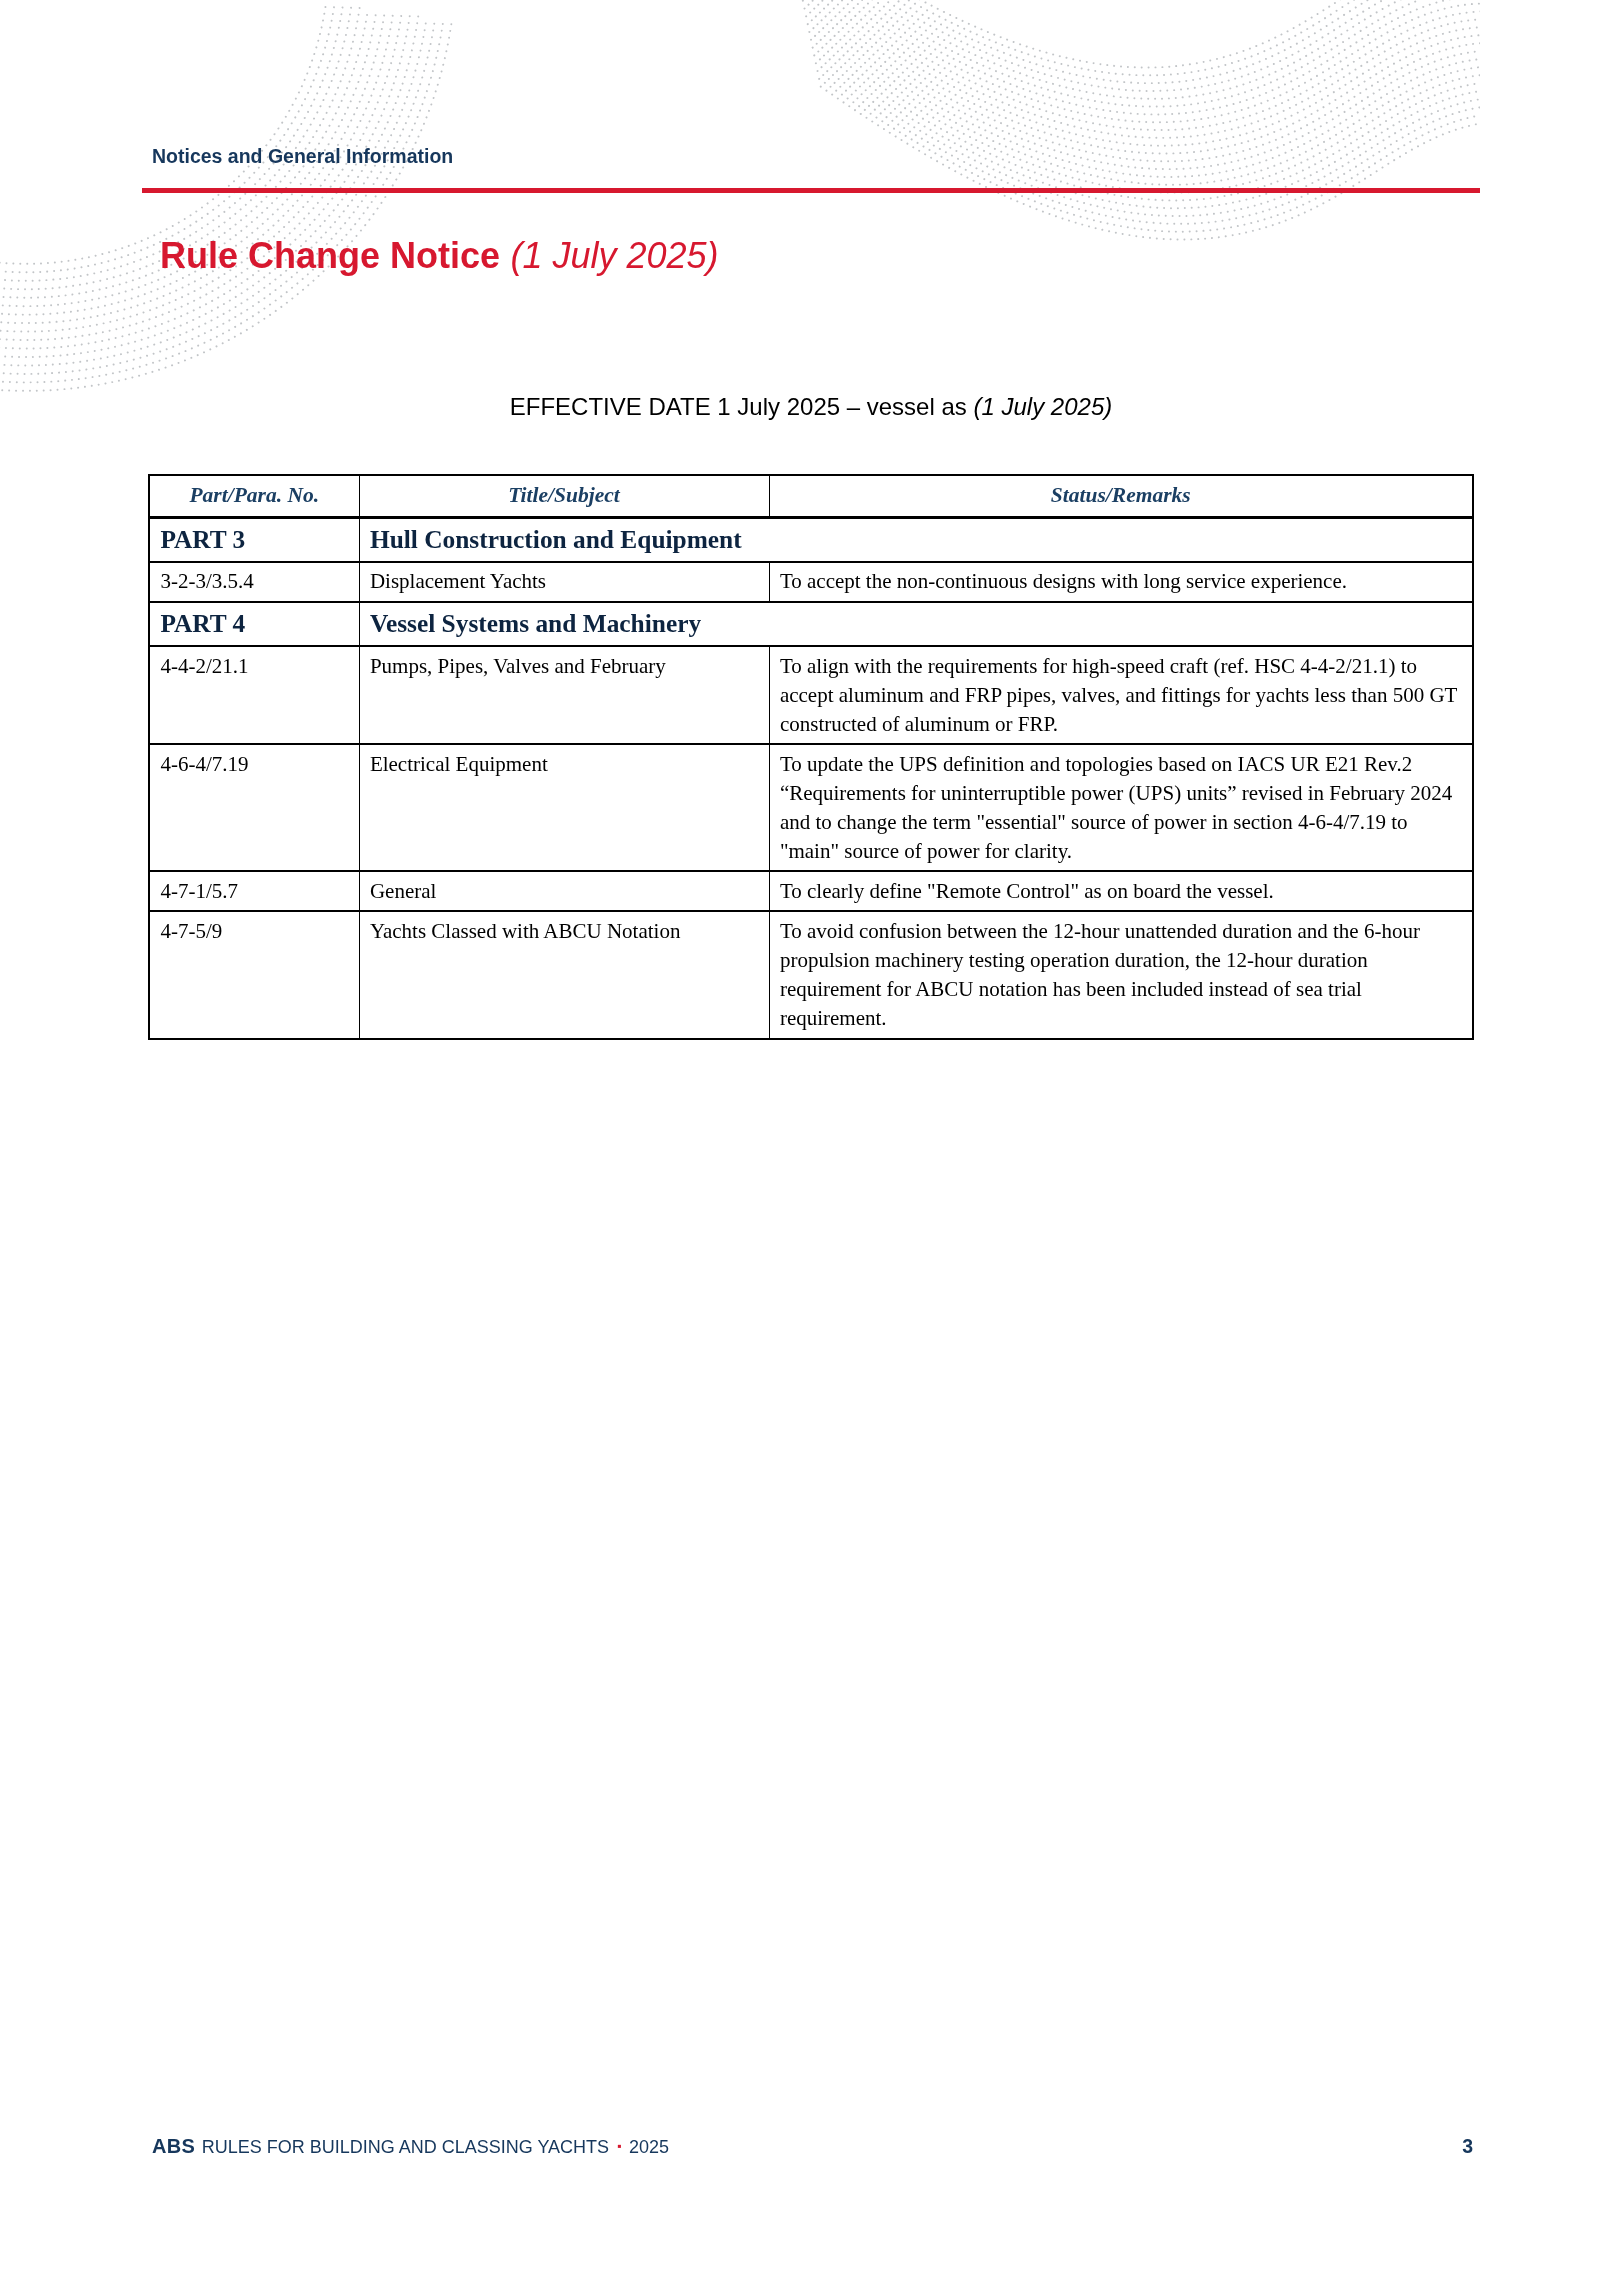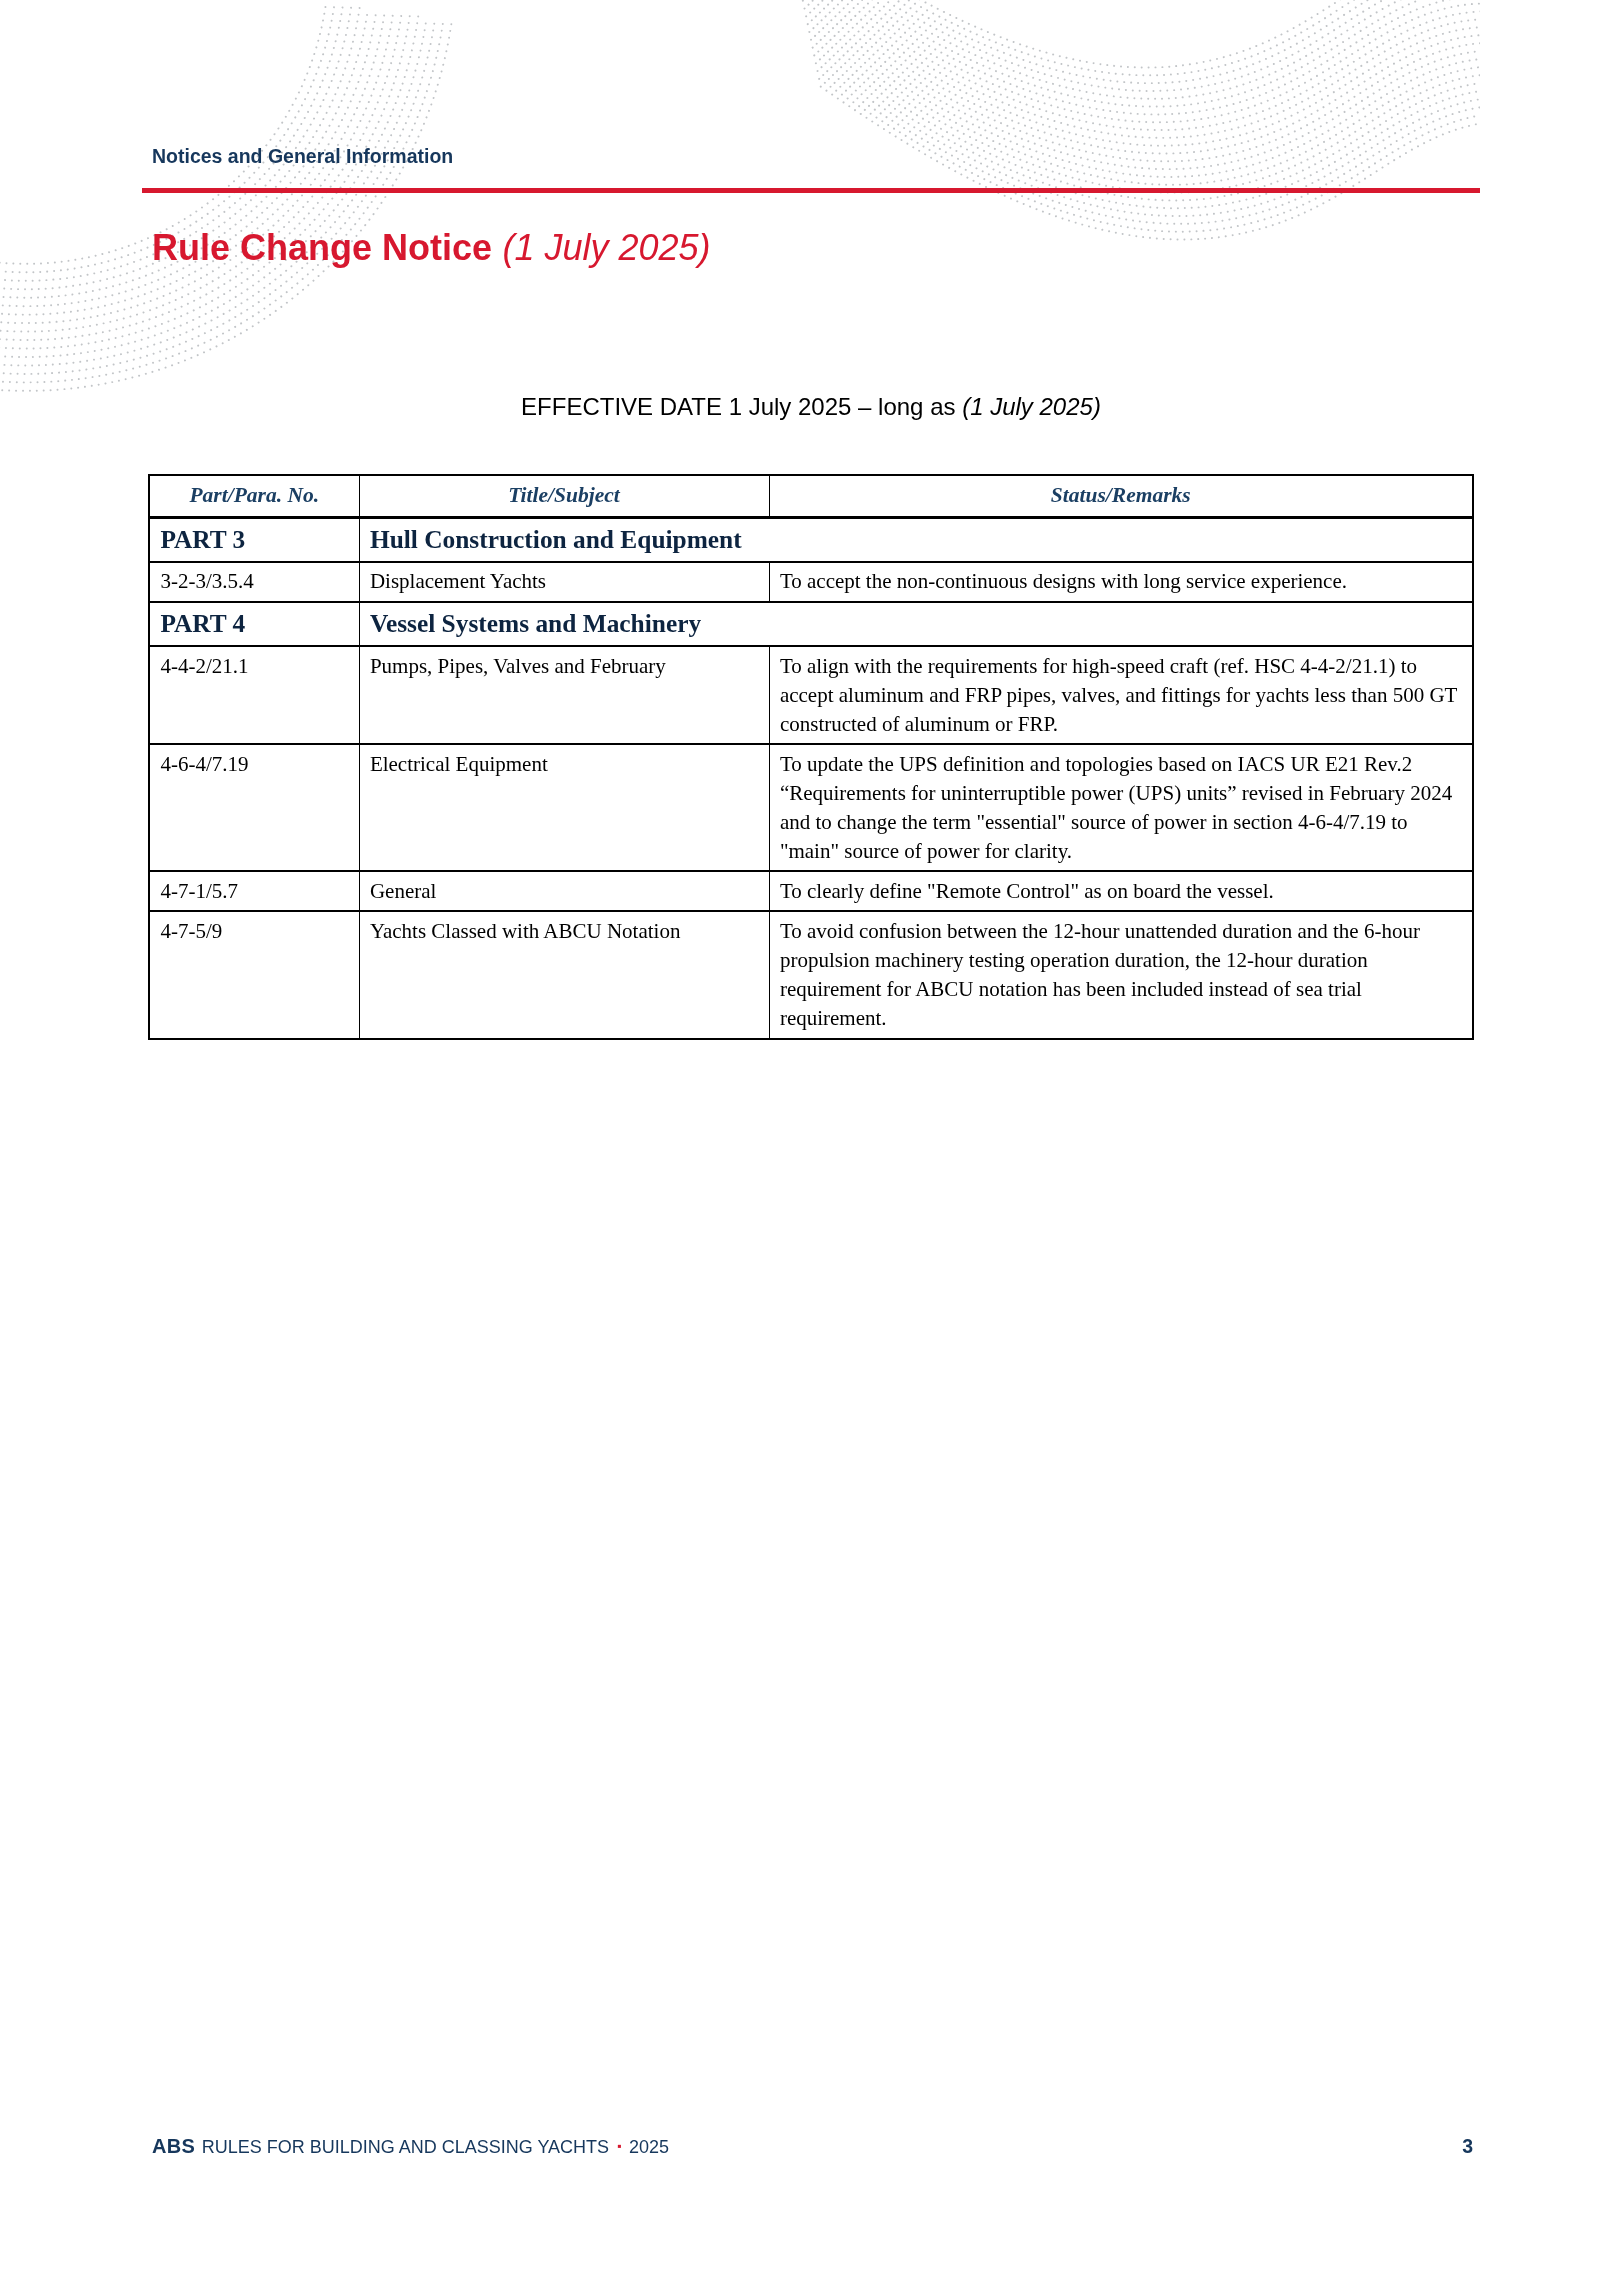--- a/index.html
+++ b/index.html
@@ -12,21 +12,21 @@
           stroke-dasharray:0.1 10.5; stroke-linecap:round; }
 
   .running-head {
     position:absolute; left:152px; top:147px;
     font-family:"Liberation Sans", sans-serif; font-weight:bold;
     font-size:19.5px; color:#16375C; line-height:1;
   }
   .head-rule { position:absolute; left:142px; top:188px; width:1360px; height:4.6px; background:#D7182F; }
 
   .rcn {
-    position:absolute; left:152px; top:228px; margin:0;
+    position:absolute; left:152px; top:228px; margin:8px;
     font-family:"Liberation Sans", sans-serif; font-size:36px; line-height:1.1;
     color:#D7182F; font-weight:bold; white-space:nowrap;
   }
   .rcn-date { font-weight:normal; font-style:italic; margin-left:10.4px; }
 
   .tbl-head {
     position:absolute; left:148px; top:293px; width:1326px; text-align:center;
     font-family:"Liberation Sans", sans-serif; font-weight:bold; font-size:29px;
     line-height:1.38; color:#16375C;
   }
@@ -116,21 +116,21 @@
       <path d="M -0.5446574382259399 403.2290262421138 A 465 465 0 0 0 500.47635642147344 4.7033629481820896" class="dots"></path>
     </svg>
 
   <div class="running-head">Notices and General Information</div>
   <div class="head-rule"></div>
 
   <h1 class="rcn"><span>Rule Change Notice</span><span class="rcn-date">(1 July 2025)</span></h1>
 
 
   <div class="effective">
-    <div><span class="b">EFFECTIVE DATE 1 July 2025</span><span> – long as </span><span class="i">(1 July 2025)</span></div>
+    <div><span class="b">EFFECTIVE DATE 1 July 2025</span><span> – vessel as </span><span class="i">(1 July 2025)</span></div>
   </div>
 
   <table class="changes">
     <colgroup>
         <col class="w-no">
         <col class="w-title">
         <col>
       </colgroup>
     <thead>
       <tr>

